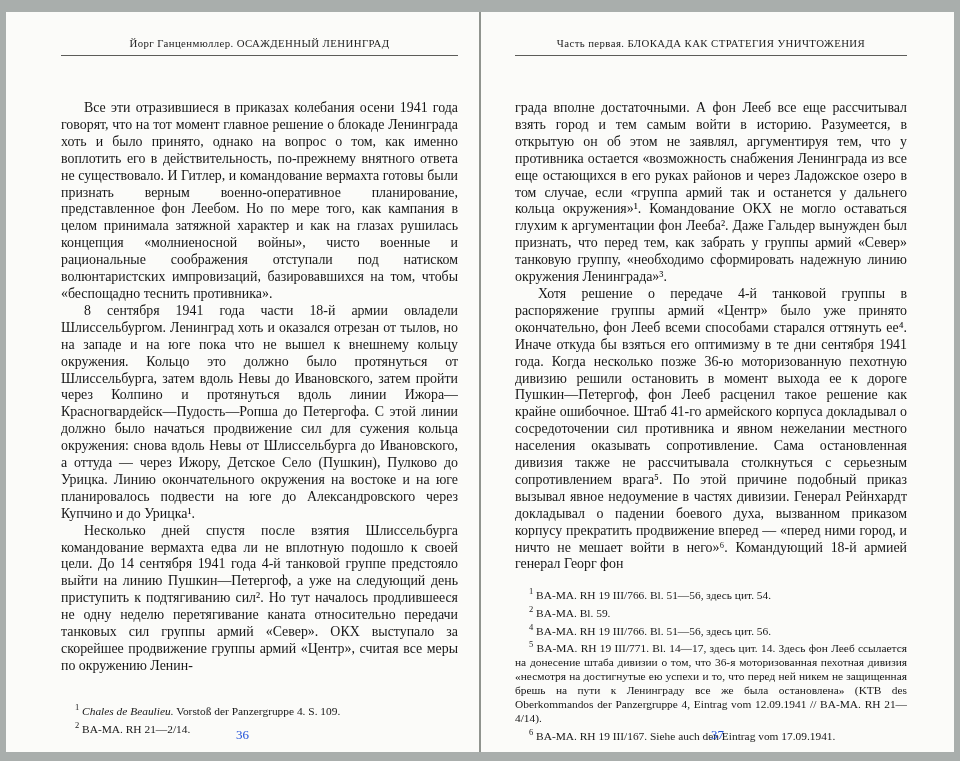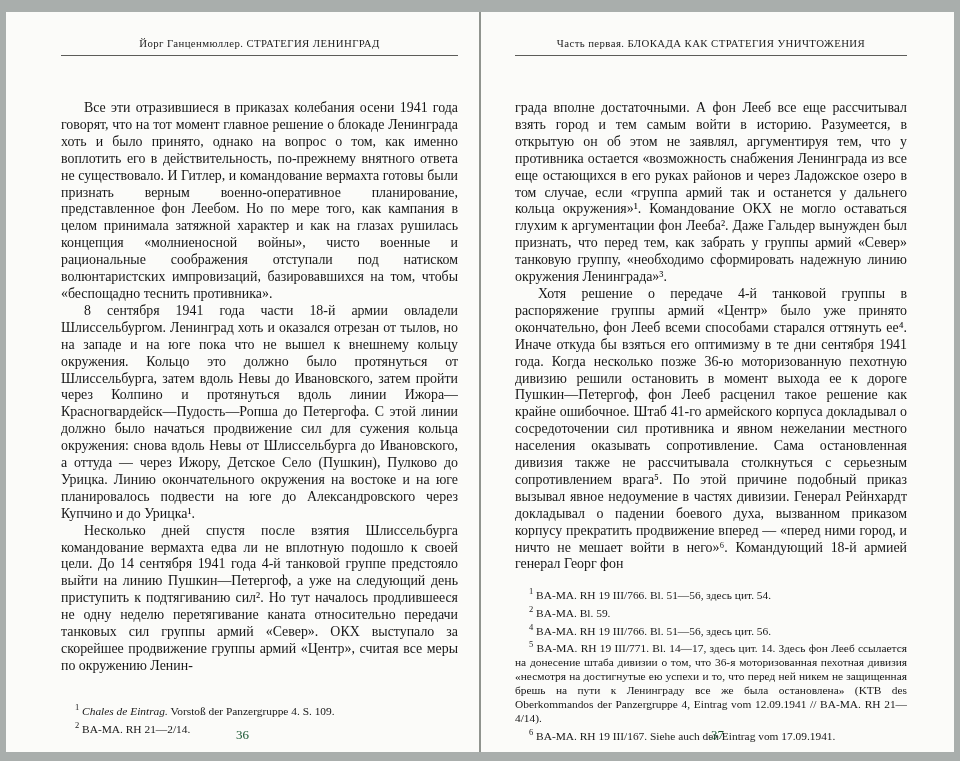--- a/index.html
+++ b/index.html
@@ -57,39 +57,39 @@
   }
   .fn-gap-large { margin-top: 26px; }
   .fn-gap-small { margin-top: 12px; }
   .footnotes p { margin: 0; text-indent: 14px; }
   .footnotes sup { font-size: 8.5px; }
   .page-number {
     position: absolute;
     bottom: 9px; left: 0; right: 0;
     text-align: center;
     font-size: 13px;
-    color: #14532d;
+    color: #1d4ed8;
   }
 </style>
 </head>
 <body>
 
 <div class="spread">
 
   <div class="page page-left">
     <div class="page-inner">
-      <div class="running-head">Йорг Ганценмюллер. СТРАТЕГИЯ ЛЕНИНГРАД</div>
+      <div class="running-head">Йорг Ганценмюллер. ОСАЖДЕННЫЙ ЛЕНИНГРАД</div>
       <div class="head-rule"></div>
       <div class="body-text">
         <p class="indent">Все эти отразившиеся в приказах колебания осени 1941 года говорят, что на тот момент главное решение о блокаде Ленинграда хоть и было принято, однако на вопрос о том, как именно воплотить его в действительность, по-прежнему внятного ответа не существовало. И Гитлер, и командование вермахта готовы были признать верным военно-оперативное планирование, представленное фон Леебом. Но по мере того, как кампания в целом принимала затяжной характер и как на глазах рушилась концепция «молниеносной войны», чисто военные и рациональные соображения отступали под натиском волюнтаристских импровизаций, базировавшихся на том, чтобы «беспощадно теснить противника».</p>
         <p class="indent">8 сентября 1941 года части 18-й армии овладели Шлиссельбургом. Ленинград хоть и оказался отрезан от тылов, но на западе и на юге пока что не вышел к внешнему кольцу окружения. Кольцо это должно было протянуться от Шлиссельбурга, затем вдоль Невы до Ивановского, затем пройти через Колпино и протянуться вдоль линии Ижора—Красногвардейск—Пудость—Ропша до Петергофа. С этой линии должно было начаться продвижение сил для сужения кольца окружения: снова вдоль Невы от Шлиссельбурга до Ивановского, а оттуда — через Ижору, Детское Село (Пушкин), Пулково до Урицка. Линию окончательного окружения на востоке и на юге планировалось подвести на юге до Александровского через Купчино и до Урицка¹.</p>
         <p class="indent">Несколько дней спустя после взятия Шлиссельбурга командование вермахта едва ли не вплотную подошло к своей цели. До 14 сентября 1941 года 4-й танковой группе предстояло выйти на линию Пушкин—Петергоф, а уже на следующий день приступить к подтягиванию сил². Но тут началось продлившееся не одну неделю перетягивание каната относительно передачи танковых сил группы армий «Север». ОКХ выступало за скорейшее продвижение группы армий «Центр», считая все меры по окружению Ленин-</p>
       </div>
       <div class="footnotes fn-gap-large">
-        <p><sup>1</sup> <i>Chales de Eintrag.</i><span> Vorstoß der Panzergruppe 4. S. 109.</span></p>
+        <p><sup>1</sup> <i>Chales de Beaulieu.</i><span> Vorstoß der Panzergruppe 4. S. 109.</span></p>
         <p><sup>2</sup> <span>BA-MA. RH 21—2/14.</span></p>
       </div>
     </div>
     <div class="page-number">36</div>
   </div>
 
   <div class="gutter"></div>
 
   <div class="page page-right">
     <div class="page-inner">

